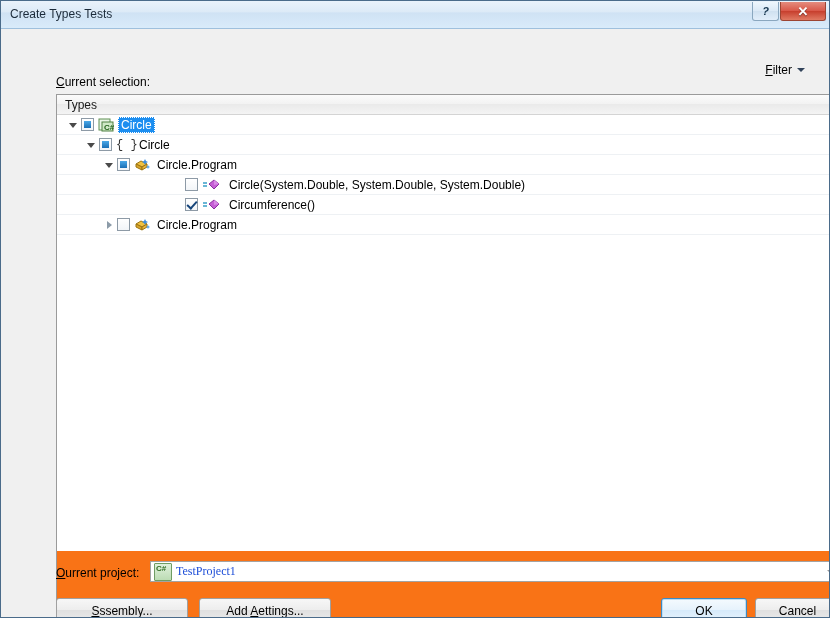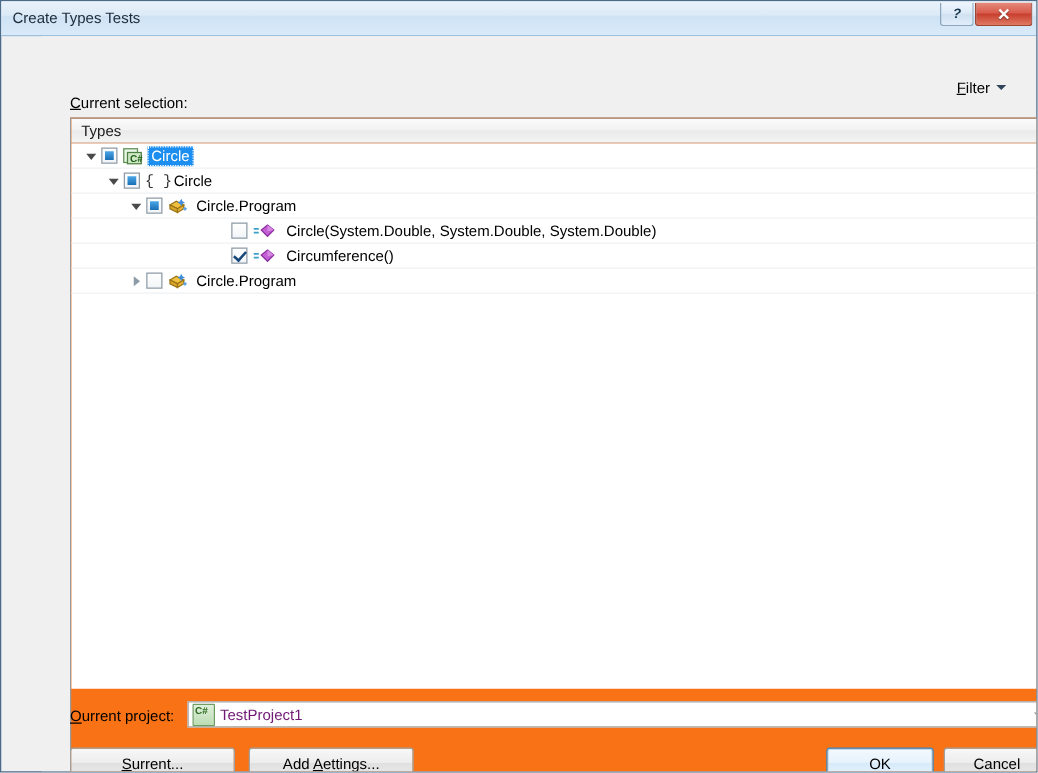--- a/index.html
+++ b/index.html
@@ -273,23 +273,24 @@
   .combo-icon::after {
     content: "C#";
     position: absolute;
     left: 1px; top: 0px;
     font-size: 8px;
     font-weight: bold;
     color: #2f6b22;
   }
   .combo-value {
     font-size: 12px;
-    color: #701a75;
+    color: #1d4ed8;
     flex: 1;
     overflow: hidden;
+    font-family: Liberation Serif, serif;
   }
   .combo-arrow {
     width: 17px;
     height: 19px;
     display: flex;
     align-items: center;
     justify-content: center;
     flex: none;
   }
   .combo-arrow .tri-down { border-top-color: #9a9a9a; }
@@ -422,21 +423,21 @@
 
     <div class="combo">
       <span class="combo-icon"></span>
       <span class="combo-value">TestProject1</span>
       <span class="combo-arrow">
           <span class="tri-down"></span>
         </span>
     </div>
 
     <div class="btn" id="settings-button">
-        <span><span class="acc">S</span><span>urrent...</span></span>
+        <span><span class="acc">S</span><span>ssembly...</span></span>
       </div>
 
     <div class="btn" id="add-assembly-button">
         <span><span>Add </span><span class="acc">A</span><span>ettings...</span></span>
       </div>
 
     <div class="btn default" id="ok-button">OK</div>
 
     <div class="btn" id="cancel-button">Cancel</div>
 

